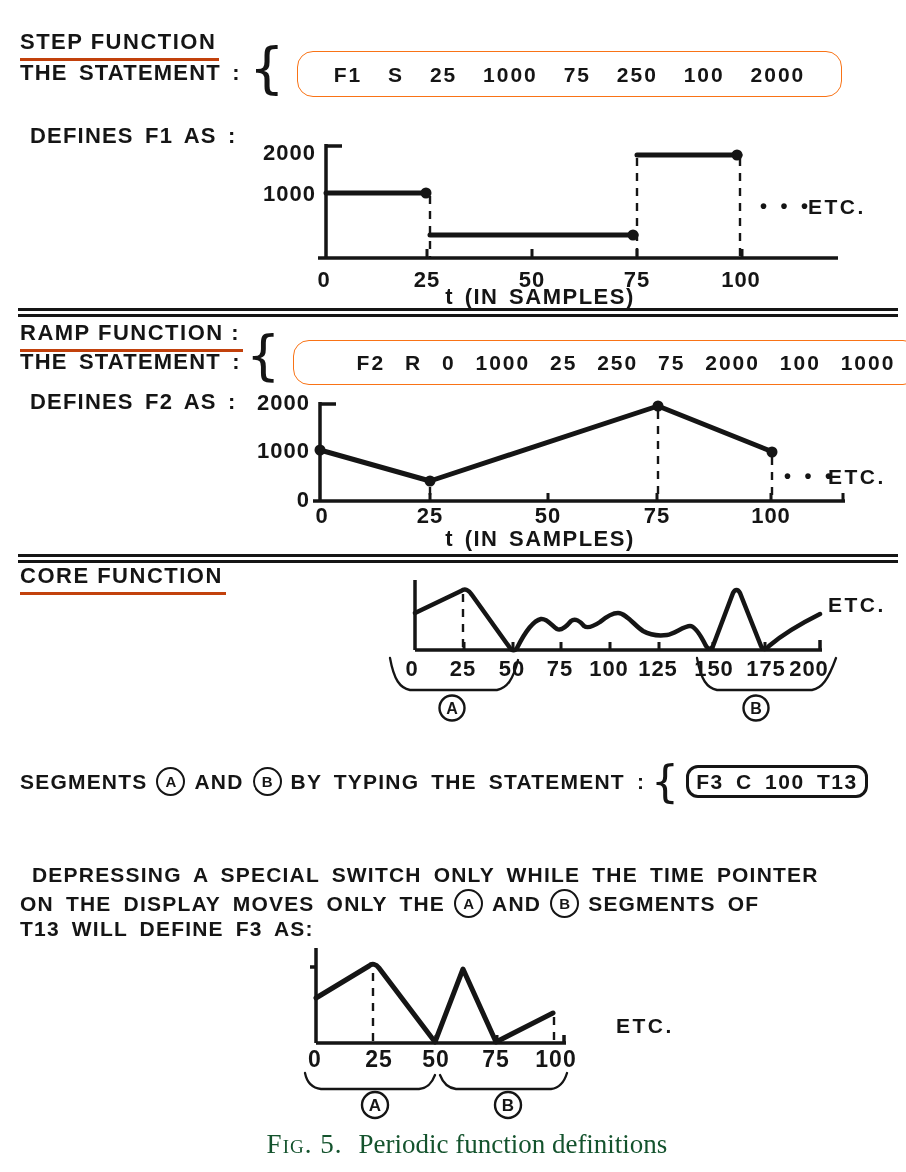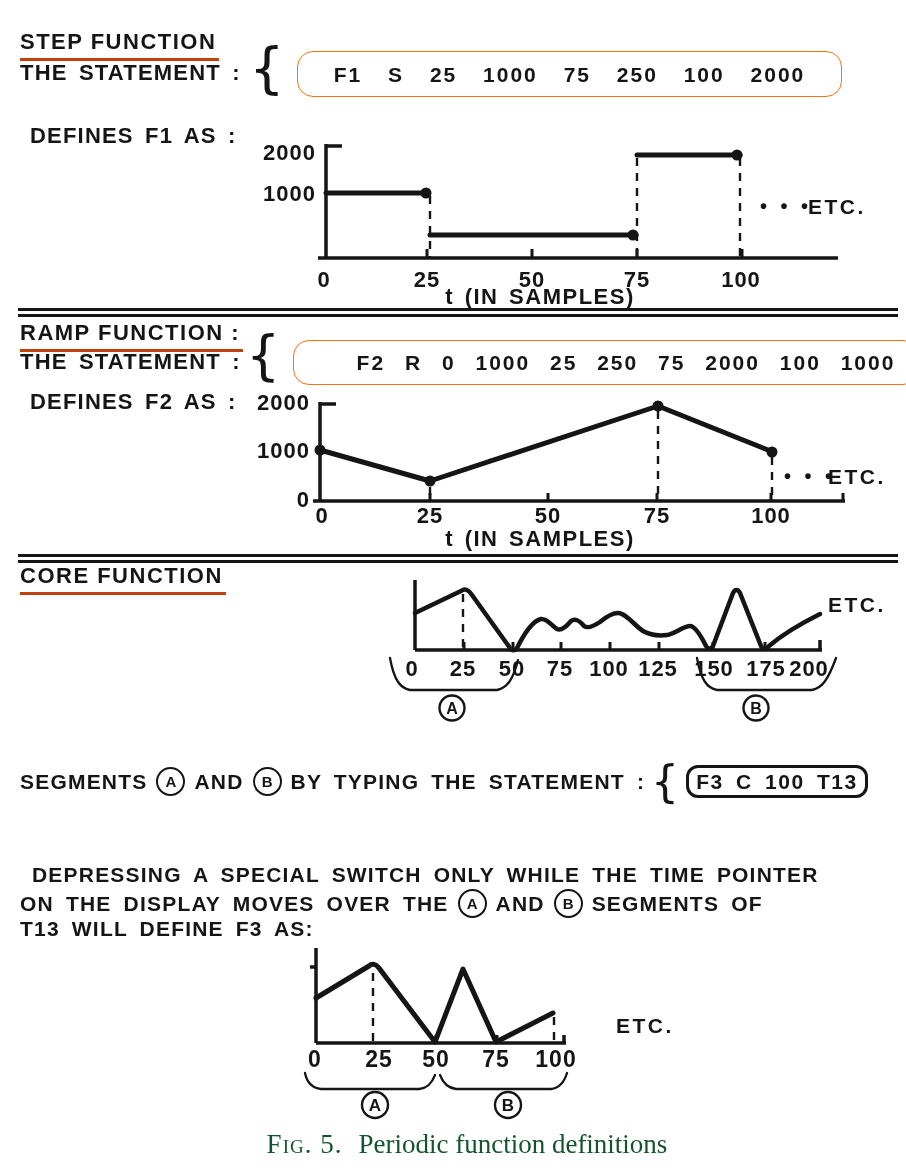--- a/index.html
+++ b/index.html
@@ -152,21 +152,21 @@
       </span>
     <span>BY TYPING THE STATEMENT :</span>
     <span class="inline-brace">{</span>
     <span class="inline-box">F3 C 100 T13</span>
   </div>
 
   <div class="para" style="left:32px;top:862px;">
     <span>DEPRESSING A SPECIAL SWITCH ONLY WHILE THE TIME POINTER</span>
   </div>
   <div class="para" style="left:20px;top:889px;">
-    <span>ON THE DISPLAY MOVES OVER THE</span>
+    <span>ON THE DISPLAY MOVES ONLY THE</span>
     <span class="circ">
         <span>A</span>
       </span>
     <span>AND</span>
     <span class="circ">
         <span>B</span>
       </span>
     <span>SEGMENTS OF</span>
   </div>
   <div class="para" style="left:20px;top:916px;">

